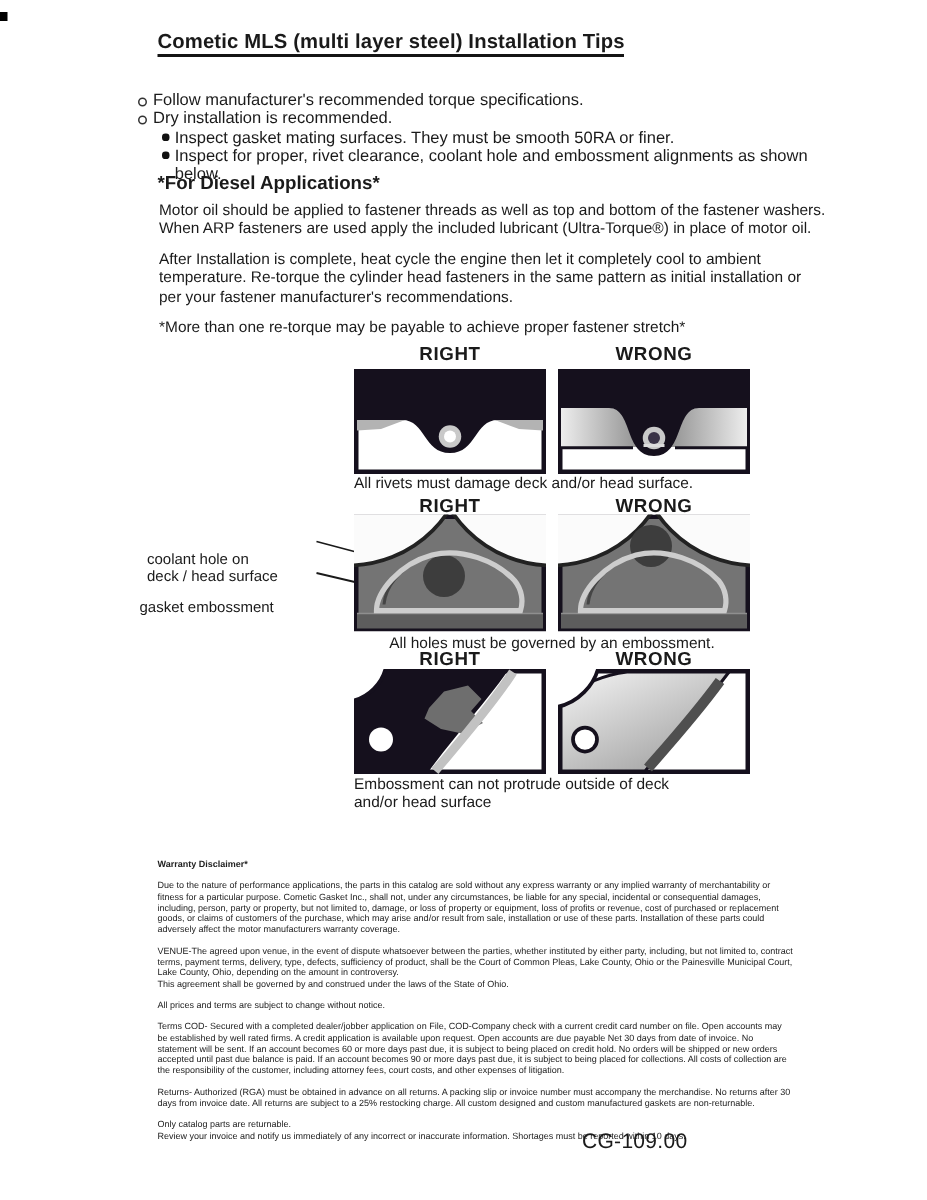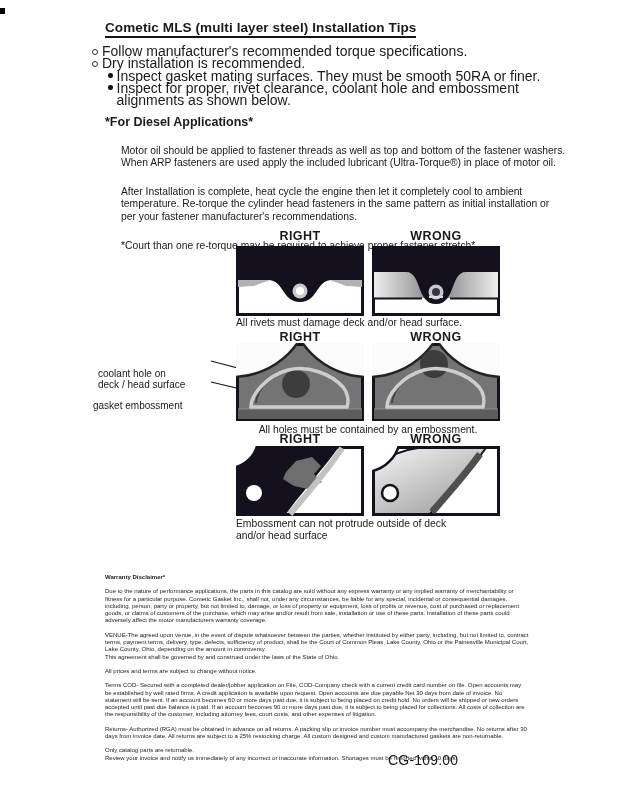--- a/index.html
+++ b/index.html
@@ -3,29 +3,29 @@
 <meta charset="utf-8">
 <style>
   html,body{margin:0;padding:0;background:#ffffff;}
   .page{position:relative;width:618px;height:800px;background:#fff;overflow:hidden;
         font-family:"Liberation Sans",sans-serif;color:#1a1a1a;}
   .edge-mark{position:absolute;left:0;top:8px;width:5px;height:6px;background:#000;}
 
   .title{position:absolute;left:105px;top:20px;margin:0;font-size:13.5px;font-weight:bold;
          letter-spacing:.1px;border-bottom:2px solid #141414;padding-bottom:1px;display:inline-block;}
 
-  .tips{position:absolute;left:92px;top:45px;width:460px;font-size:14px;line-height:12.3px;}
+  .tips{position:absolute;left:92px;top:61px;width:460px;font-size:11px;line-height:12.3px;}
   .b-row{display:flex;align-items:flex-start;}
   .b-o{width:4px;height:4px;border:1px solid #333;border-radius:50%;margin:3.6px 4px 0 0;flex:none;}
   .sub{margin-left:16px;}
   .b-f{width:4.5px;height:4.5px;background:#111;border-radius:50%;margin:3.6px 4px 0 0;flex:none;}
 
   .diesel{position:absolute;left:105px;top:116px;width:455px;font-size:10.3px;line-height:12.6px;}
   .diesel-h{font-size:12.5px;font-weight:bold;margin:0 0 6px 0;}
-  .diesel p{margin:16px;}
+  .diesel p{margin:1px;}
   .p1{width:455px;margin-bottom:8px!important;}
   .p2{width:432px;margin-bottom:7px!important;}
 
   .dg-h{position:absolute;width:128px;text-align:center;font-size:12.5px;font-weight:bold;letter-spacing:.4px;}
   .dg{position:absolute;width:128px;}
   .dg svg{display:block;}
   .cap{position:absolute;font-size:10.3px;line-height:12.3px;}
   .cap-c{width:264px;text-align:center;}
   .lbl{position:absolute;text-align:left;font-size:10px;line-height:11px;margin-top:24px;}
   .overlay{position:absolute;left:0;top:0;pointer-events:none;}
@@ -62,21 +62,21 @@
     <div class="b-row sub">
       <span class="b-f"></span>
       <span>Inspect for proper, rivet clearance, coolant hole and embossment alignments as shown below.</span>
     </div>
   </div>
 
   <div class="diesel">
     <div class="diesel-h">*For Diesel Applications*</div>
     <p class="p1">Motor oil should be applied to fastener threads as well as top and bottom of the fastener washers. When ARP fasteners are used apply the included lubricant (Ultra-Torque®) in place of motor oil.</p>
     <p class="p2">After Installation is complete, heat cycle the engine then let it completely cool to ambient temperature. Re-torque the cylinder head fasteners in the same pattern as initial installation or per your fastener manufacturer's recommendations.</p>
-    <p class="note">*Court than one re-torque may be required to achieve proper fastener stretch*</p>
+    <p class="note">*More than one re-torque may be payable to achieve proper fastener stretch*</p>
   </div>
 
   <div class="dg-h" style="left:236px;top:229px">RIGHT</div>
   <div class="dg-h" style="left:372px;top:229px">WRONG</div>
 
   <div class="dg" style="left:236px;top:246px">
     <svg width="128" height="70" viewBox="0 0 128 70">
       <rect x="1.5" y="1.5" width="125" height="67" fill="#ffffff" stroke="#15101d" stroke-width="3"></rect>
       <polygon points="2,34 34,34 18,40 2,41" fill="#b3b3b3"></polygon>
       <polygon points="126,34 94,34 110,40 126,41" fill="#b3b3b3"></polygon>
@@ -145,21 +145,21 @@
       <circle cx="-4" cy="-46" r="80" fill="#fbfbfb" stroke="#222" stroke-width="2.5"></circle>
       <circle cx="132" cy="-46" r="80" fill="#fbfbfb" stroke="#222" stroke-width="2.5"></circle>
       <rect x="2" y="66" width="124" height="10" fill="#5d5d5d"></rect>
       <line x1="2" y1="66" x2="126" y2="66" stroke="#8f8f8f" stroke-width="1"></line>
       <path d="M20,60 C21,48 30,37 44,30" fill="none" stroke="#454545" stroke-width="2"></path>
       <circle cx="62" cy="21" r="14" fill="#3d3d3d"></circle>
       <path d="M15,64 C15,52 30,33 52,27 C72,22 95,31 107,44 C112,50 113,58 111,64 Z" fill="none" stroke="#cdcdcd" stroke-width="3.5"></path>
     </svg>
   </div>
 
-  <div class="cap cap-c" style="left:236px;top:424px">All holes must be contained by an embossment.</div>
+  <div class="cap cap-c" style="left:236px;top:424px">All holes must be governed by an embossment.</div>
 
   <div class="dg-h" style="left:236px;top:432px">RIGHT</div>
   <div class="dg-h" style="left:372px;top:432px">WRONG</div>
 
   <div class="dg" style="left:236px;top:446px">
     <svg width="128" height="70" viewBox="0 0 128 70">
       <rect x="1.5" y="1.5" width="125" height="67" fill="#ffffff" stroke="#15101d" stroke-width="3"></rect>
       <path d="M2,2 H102 C88,22 66,46 50,68 L2,68 Z" fill="#15101d"></path>
       <path d="M50,26 L60,15 L76,11 L85,20 L78,28 L86,36 L72,43 L58,40 L47,33 Z" fill="#6e6e6e"></path>
       <path d="M106,2 C92,24 70,49 54,68" stroke="#c2c2c2" stroke-width="6" fill="none"></path>

